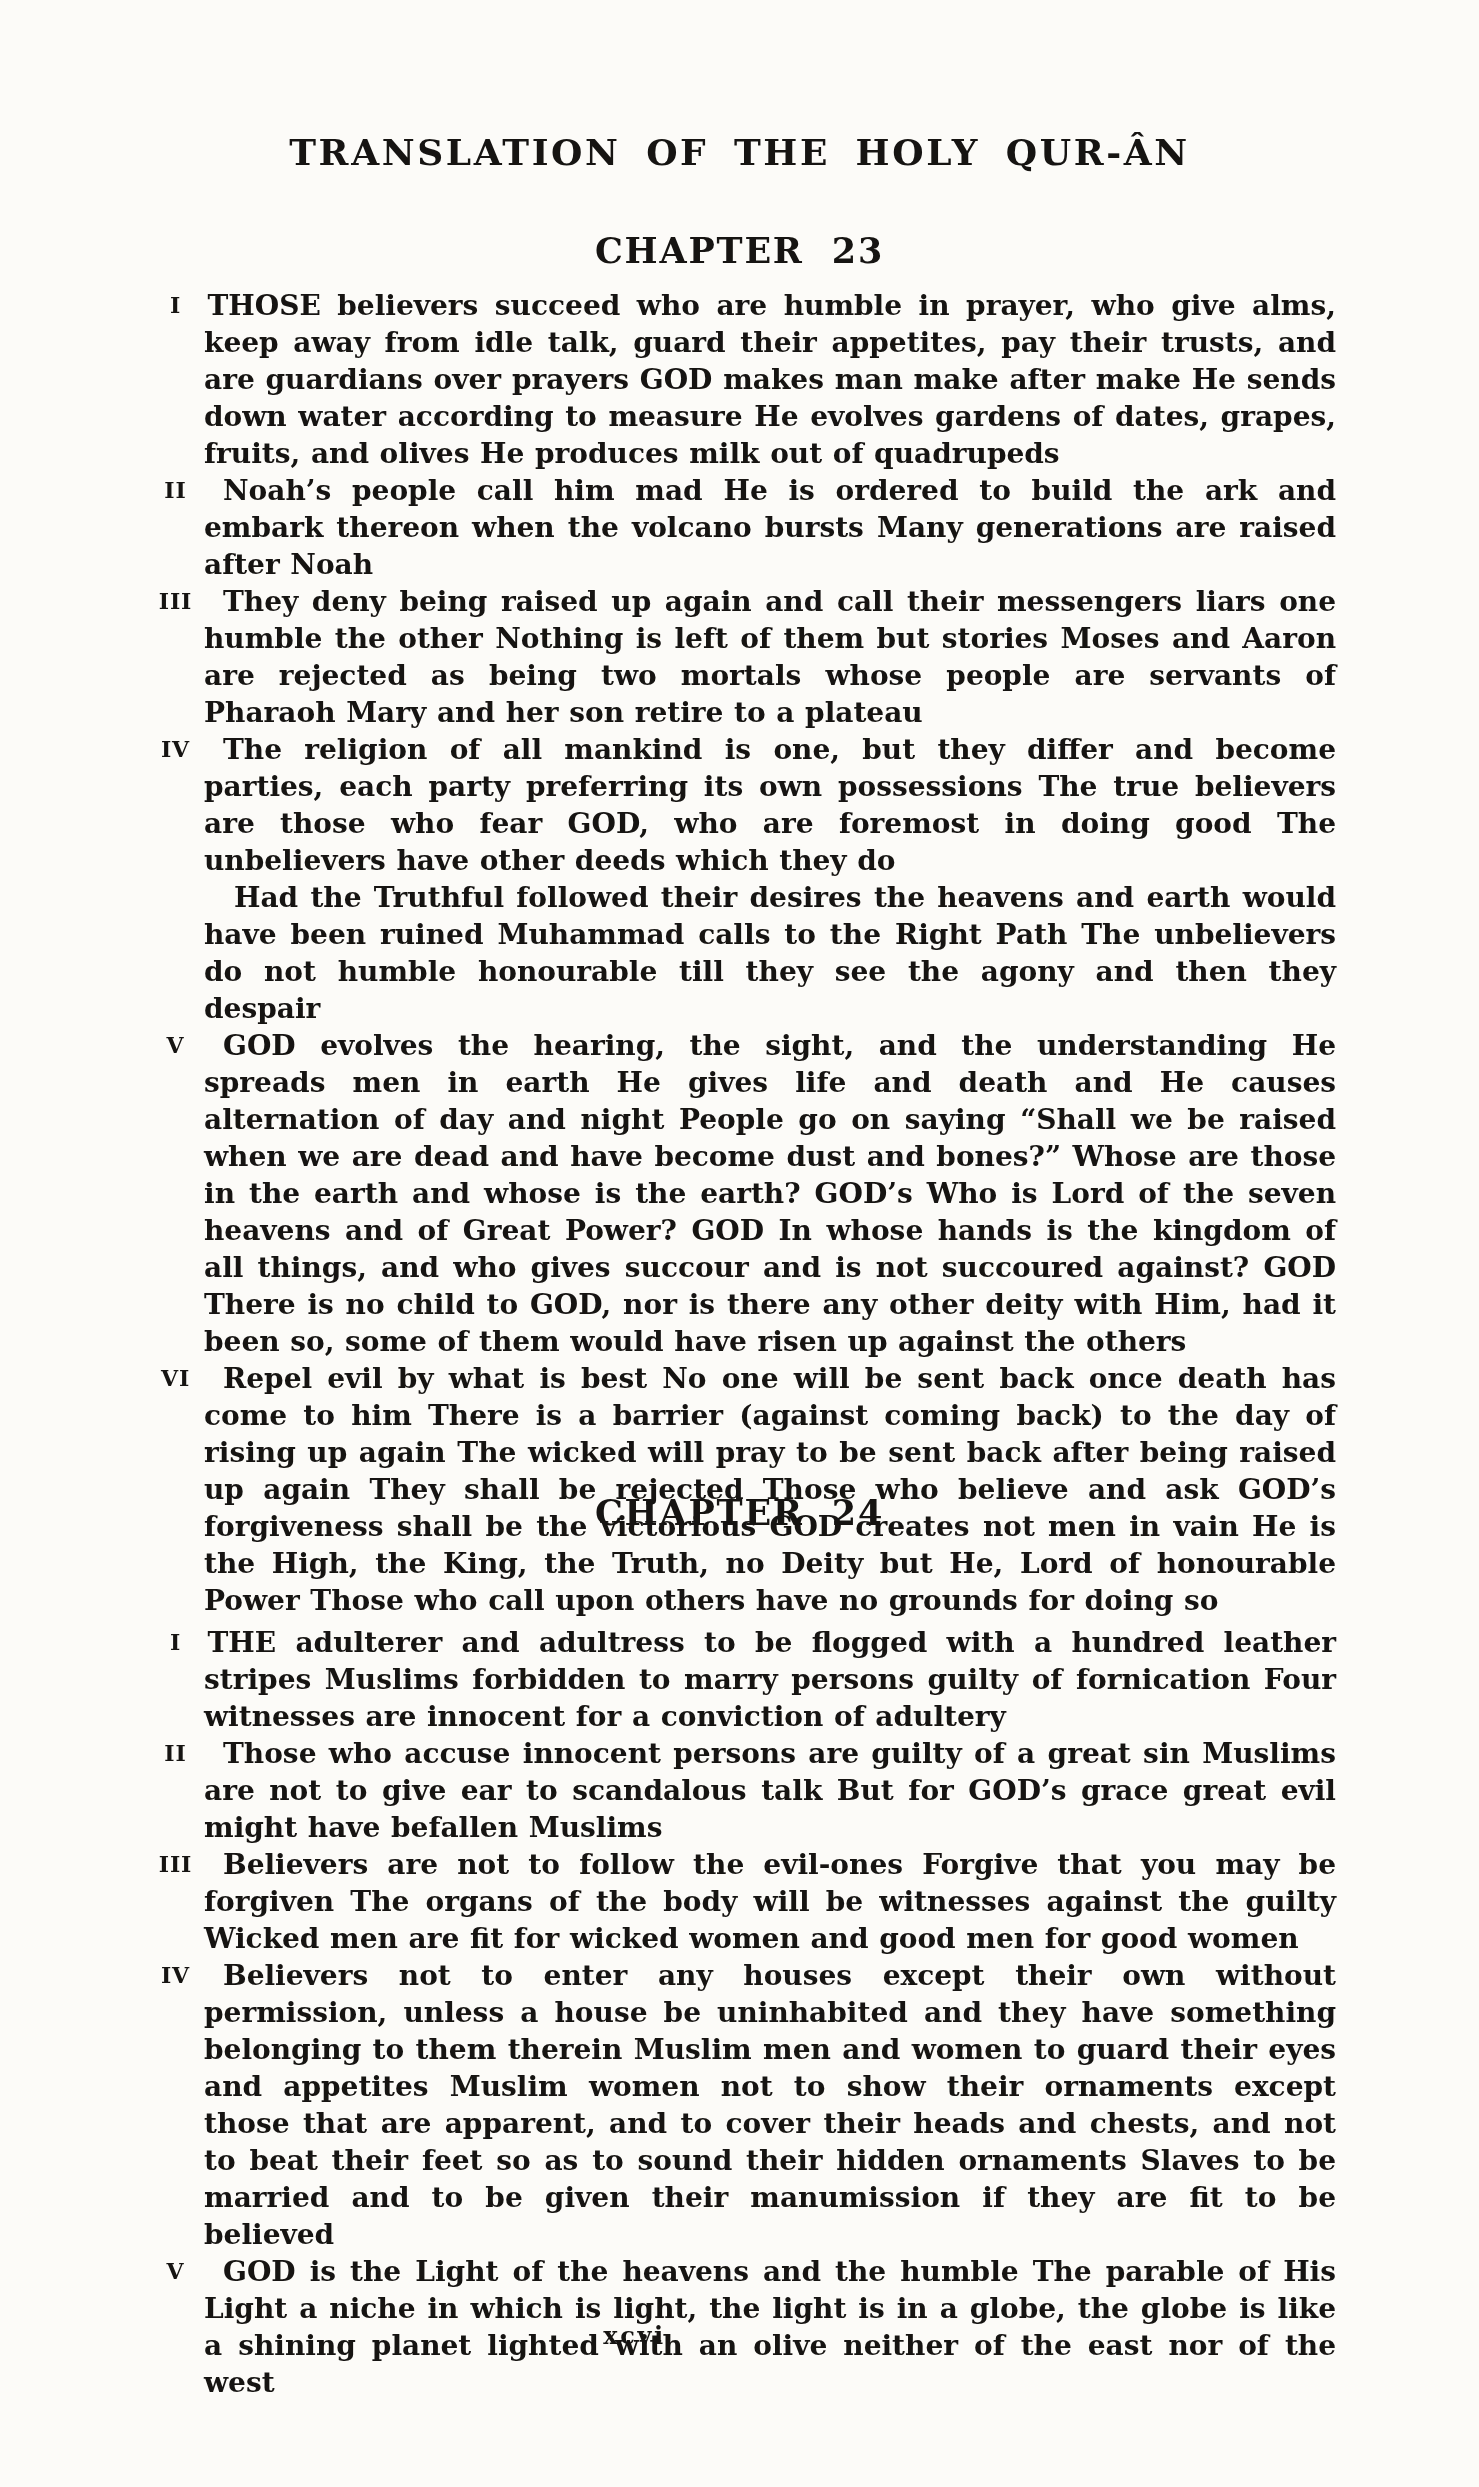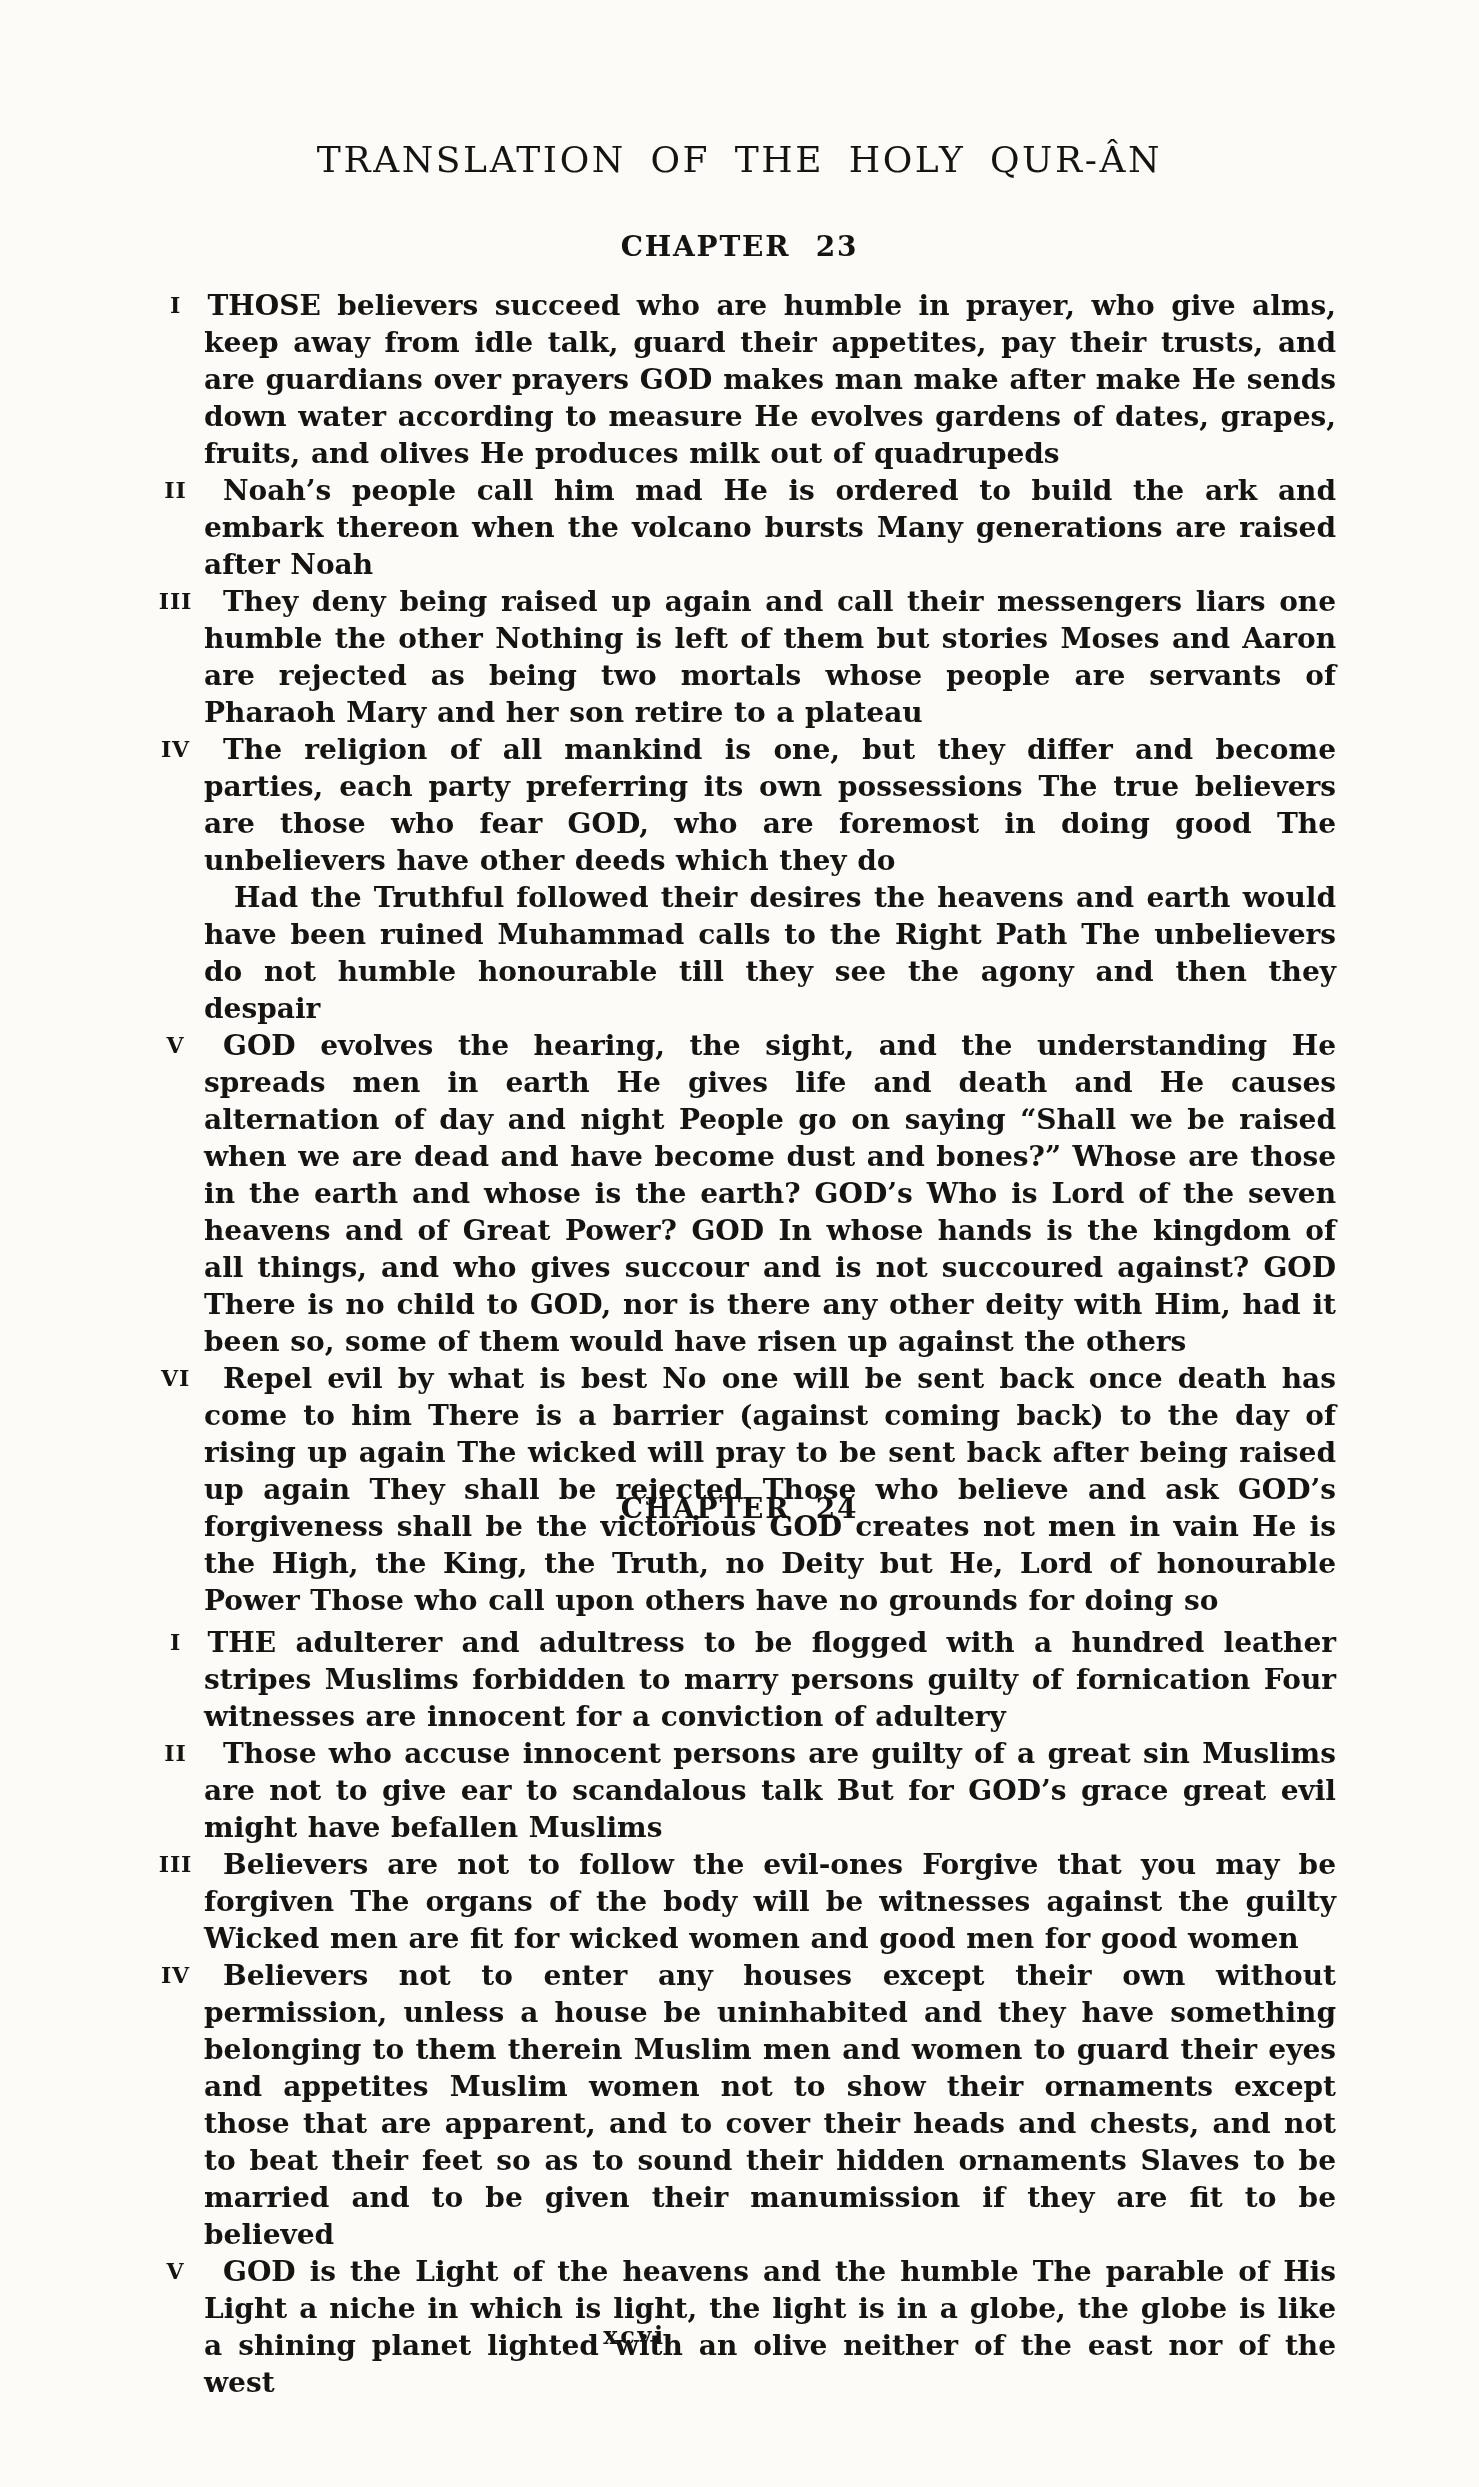--- a/index.html
+++ b/index.html
@@ -16,33 +16,32 @@
     font-family: "DejaVu Serif", "Liberation Serif", serif;
     overflow: hidden;
   }
   .doc-title {
     position: absolute;
     top: 134px;
     left: 0;
     width: 100%;
     text-align: center;
     font-size: 36px;
-    font-weight: 400;
+    font-weight: 700;
     letter-spacing: 2.6px;
     word-spacing: 10.5px;
     line-height: 1;
     white-space: nowrap;
-    margin-top: 8px;
   }
   .ch-heading {
     position: absolute;
     left: 0;
     width: 100%;
     text-align: center;
-    font-size: 28px;
+    font-size: 35px;
     font-weight: 700;
     letter-spacing: 1.8px;
     word-spacing: 14px;
     line-height: 1;
   }
   #ch23-heading { top: 233px; }
   #ch24-heading { top: 1495px; }
   .body-block {
     position: absolute;
     left: 204px;

